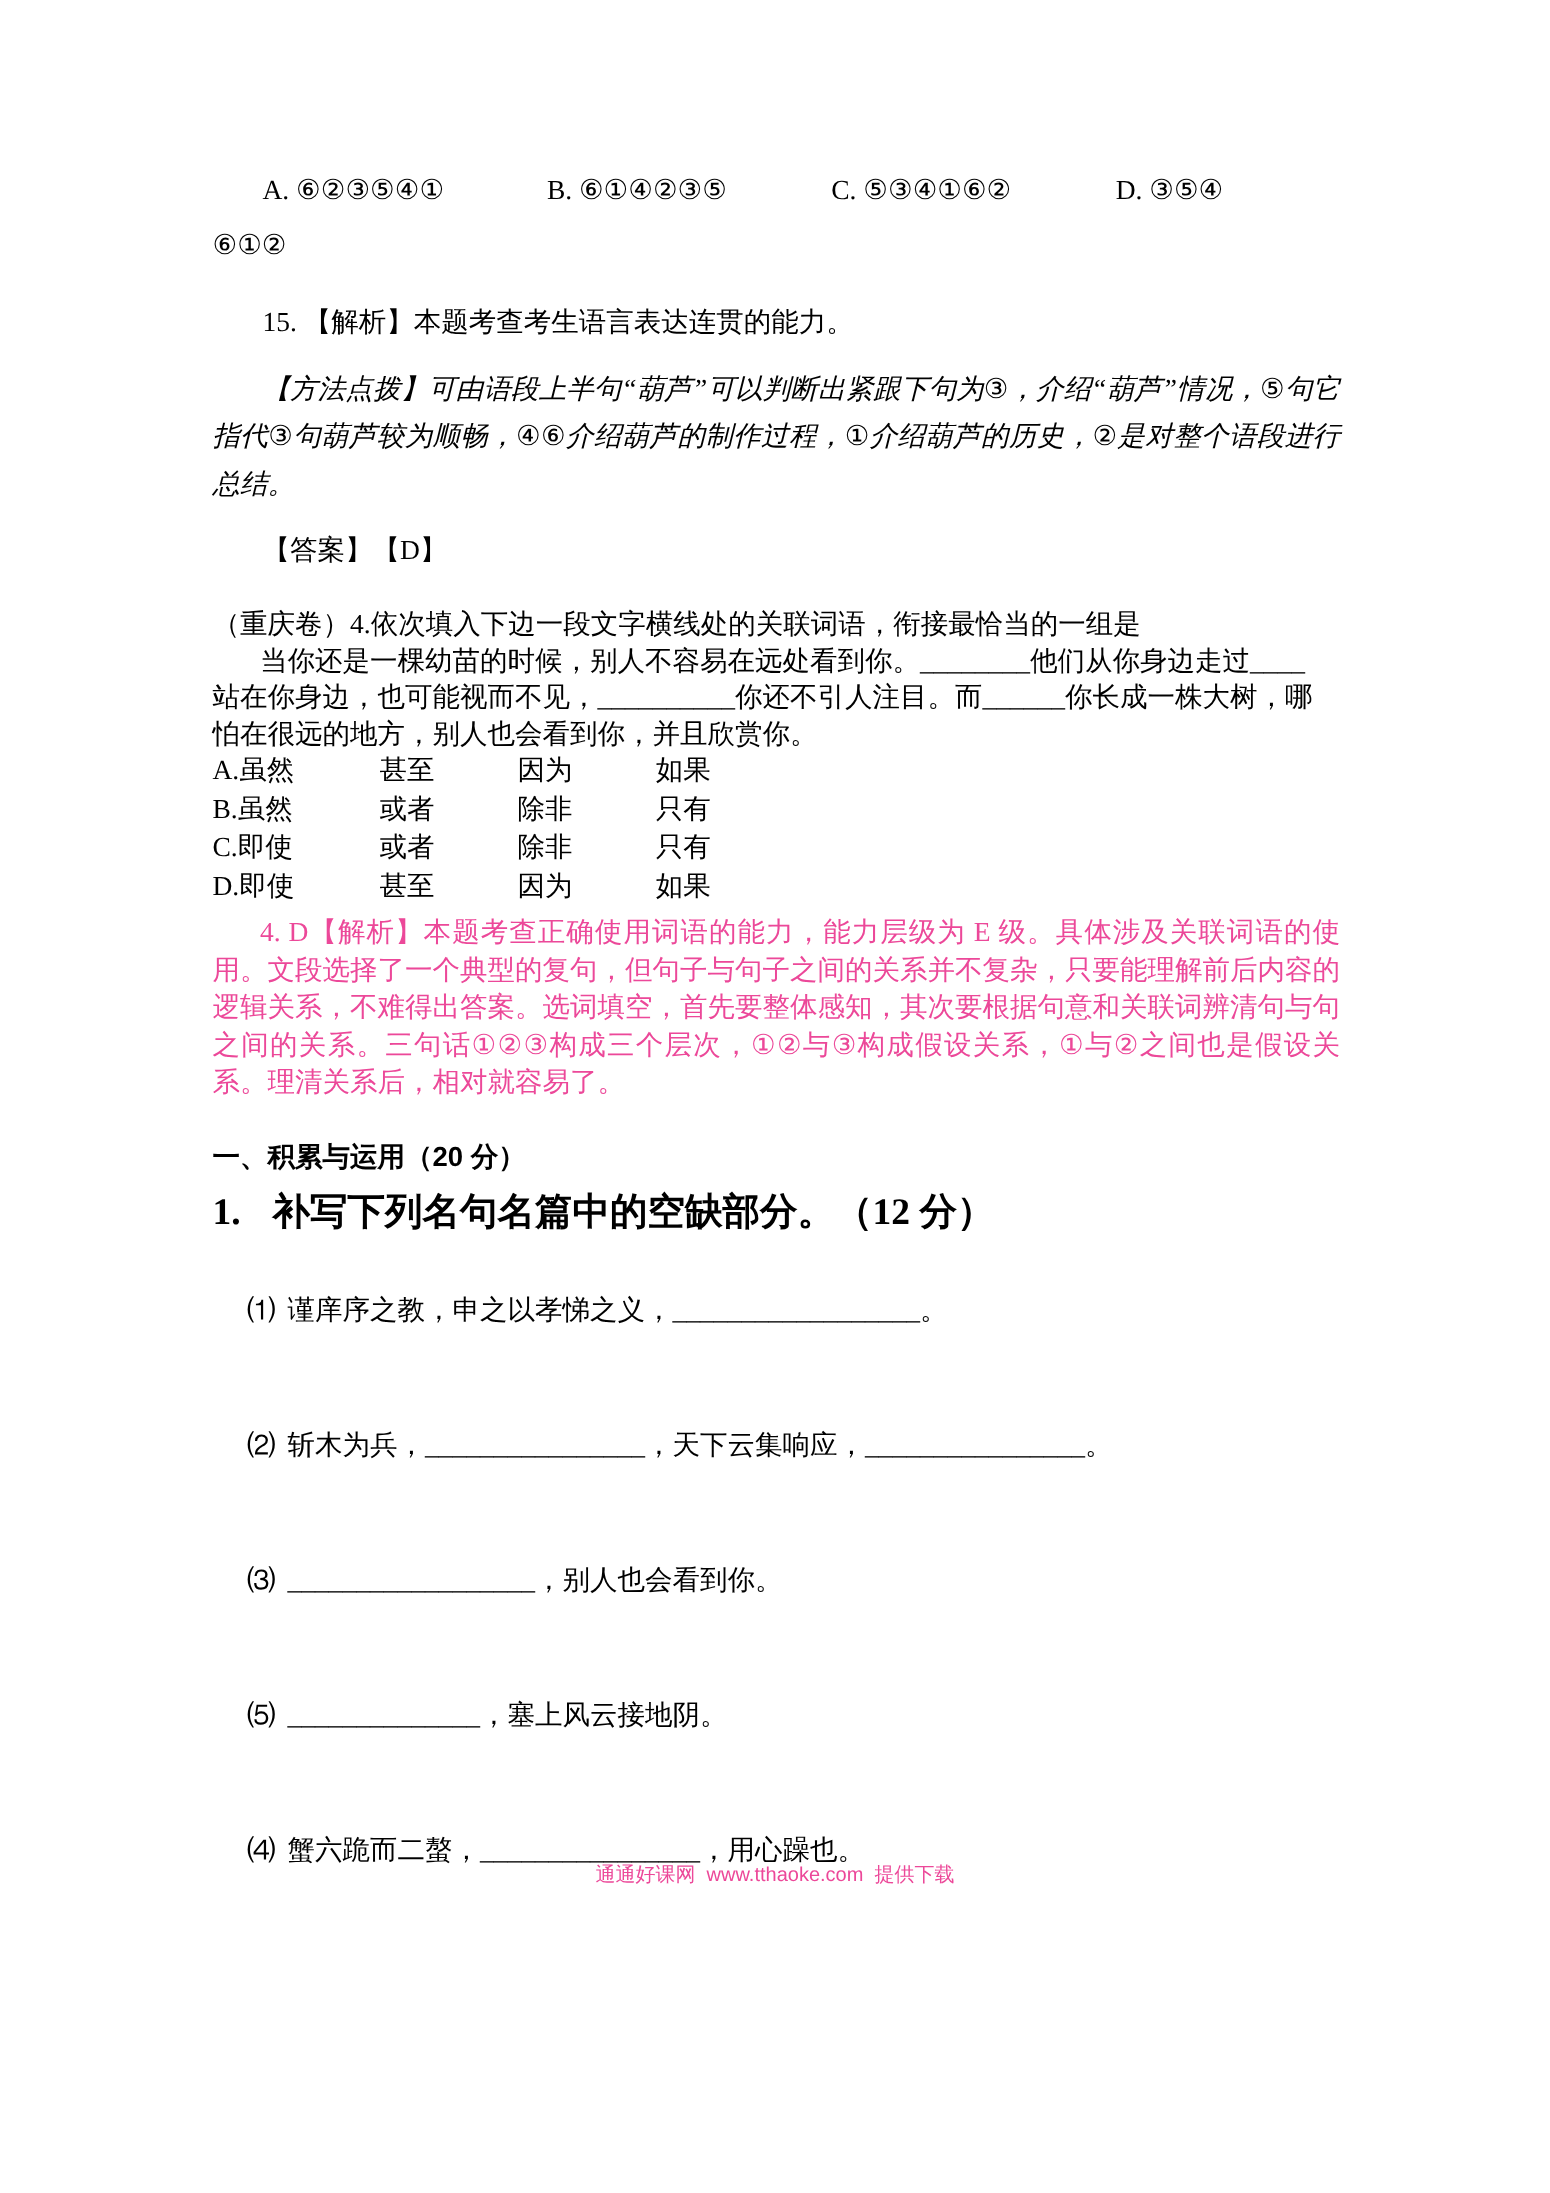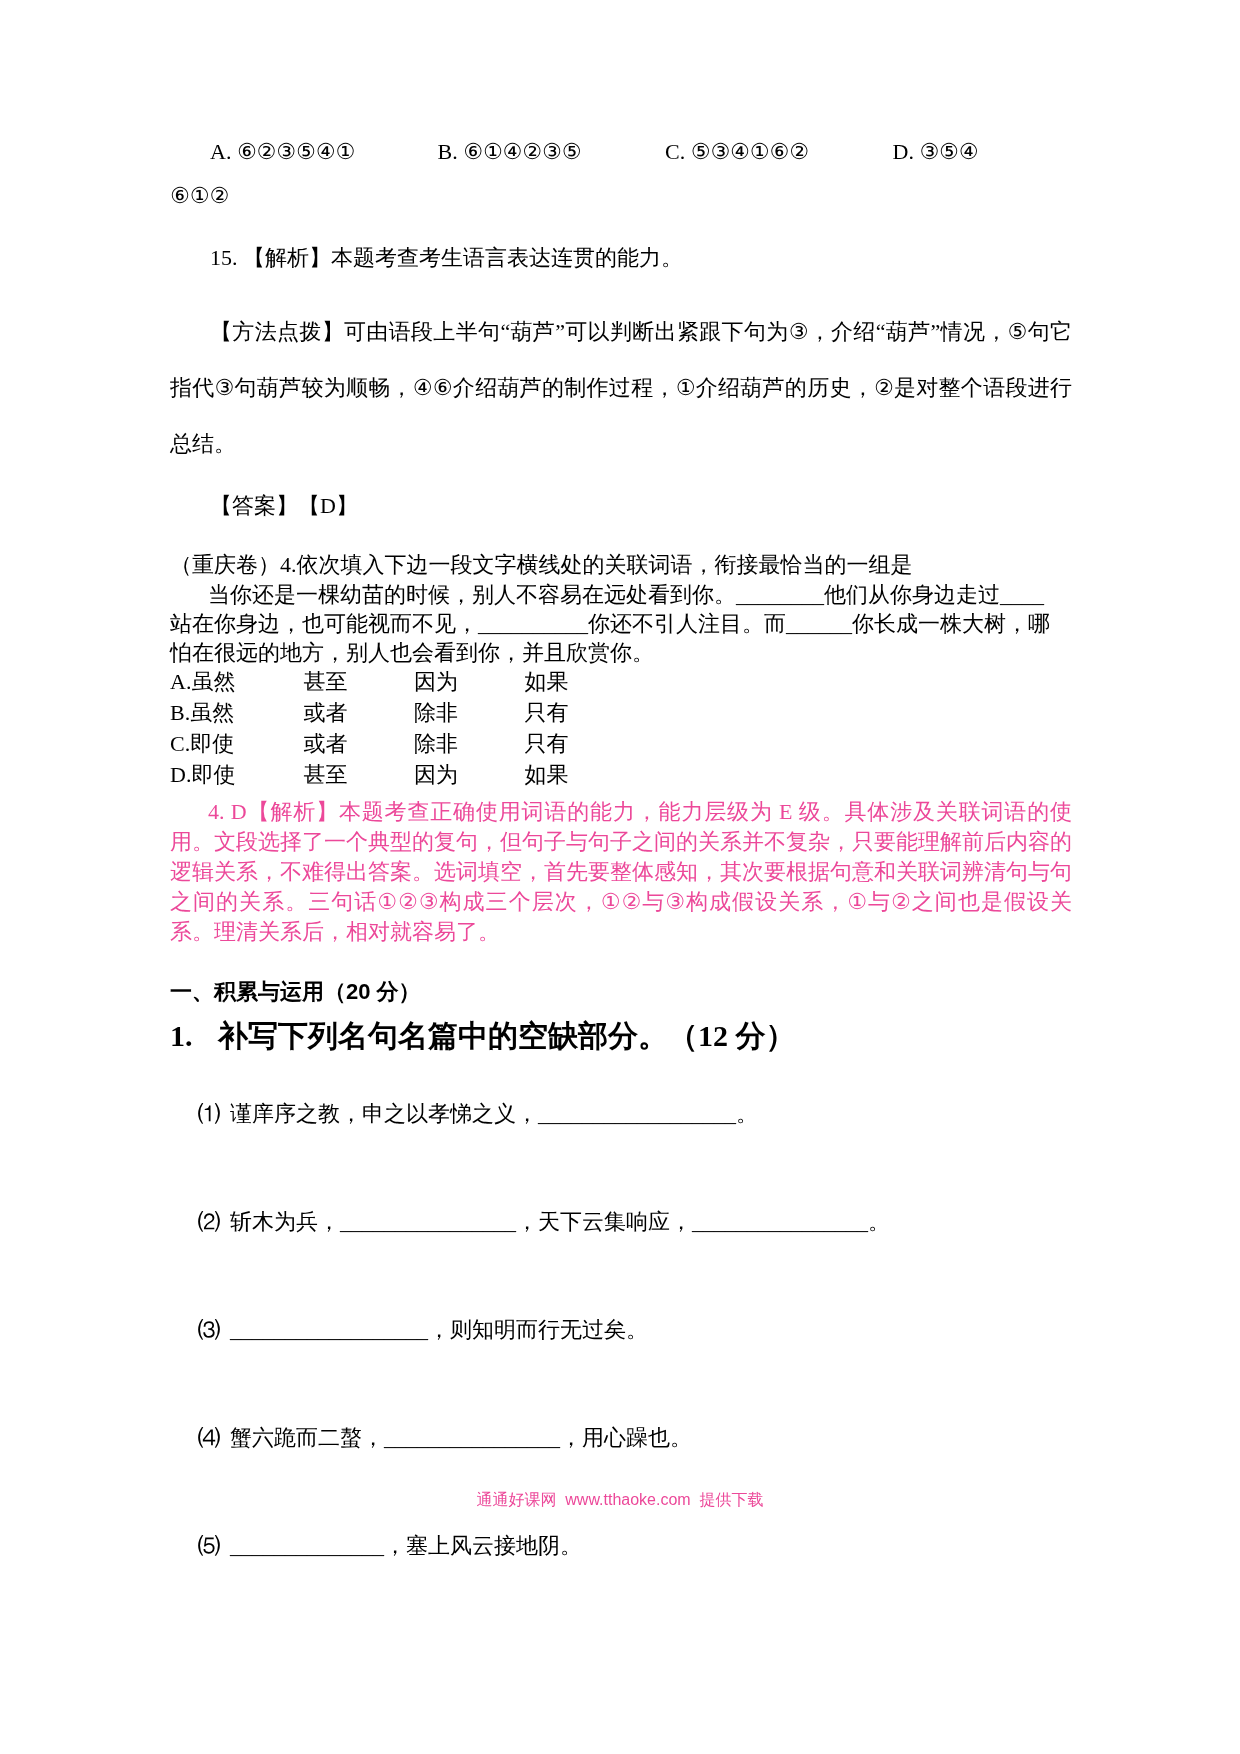--- a/index.html
+++ b/index.html
@@ -20,21 +20,21 @@
     font-size: 22px;
   }
 
   
   .seq-line { line-height: 44px; padding-left: 40px; white-space: nowrap; }
   .seq-opt { display: inline-block; width: 222px; }
   .seq-opt.last { width: auto; }
   .seq-overflow { line-height: 44px; }
 
   .q15-analysis { margin-top: 18px; line-height: 44px; text-indent: 40px; }
-  .method { margin-top: 24px; line-height: 56px; text-indent: 40px; text-align: justify; }
+  .method { margin-top: 12px; line-height: 38px; text-indent: 40px; text-align: justify; font-style: italic; }
   .answer { margin-top: 12px; line-height: 44px; text-indent: 40px; }
 
   .stem { margin-top: 22px; line-height: 30px; }
   .passage-line { line-height: 29px; white-space: pre-wrap; }
   .passage-line.indent { text-indent: 38px; }
 
   .opt-row { line-height: 29px; }
   .opt-first { display: inline-block; width: 128px; }
   .opt-cell { display: inline-block; width: 105px; }
   .opt-cell.last { width: auto; font-family: Liberation Mono, monospace; }
@@ -133,27 +133,27 @@
     <span class="q1-num">1.</span><span>补写下列名句名篇中的空缺部分。（12 分）</span>
   </div>
 
   <div class="ws-item">
     <span class="item-num">⑴</span><span>谨庠序之教，申之以孝悌之义，__________________。</span>
   </div>
   <div class="ws-item">
     <span class="item-num">⑵</span><span>斩木为兵，________________，天下云集响应，________________。</span>
   </div>
   <div class="ws-item">
-    <span class="item-num">⑶</span><span>__________________，则知明而行无过矣。</span>
+    <span class="item-num">⑶</span><span>__________________，别人也会看到你。</span>
+  </div>
+  <div class="ws-item">
+    <span class="item-num">⑸</span><span>______________，塞上风云接地阴。</span>
   </div>
   <div class="ws-item">
     <span class="item-num">⑷</span><span>蟹六跪而二螯，________________，用心躁也。</span>
-  </div>
-  <div class="ws-item">
-    <span class="item-num">⑸</span><span>______________，塞上风云接地阴。</span>
   </div>
   <div class="ws-item">
     <span class="item-num">⑹</span><span>沧海月明珠有泪，______________。</span>
   </div>
 
   <div class="footer">通通好课网  www.tthaoke.com  提供下载</div>
 
 </div>
 
 </body></html>

